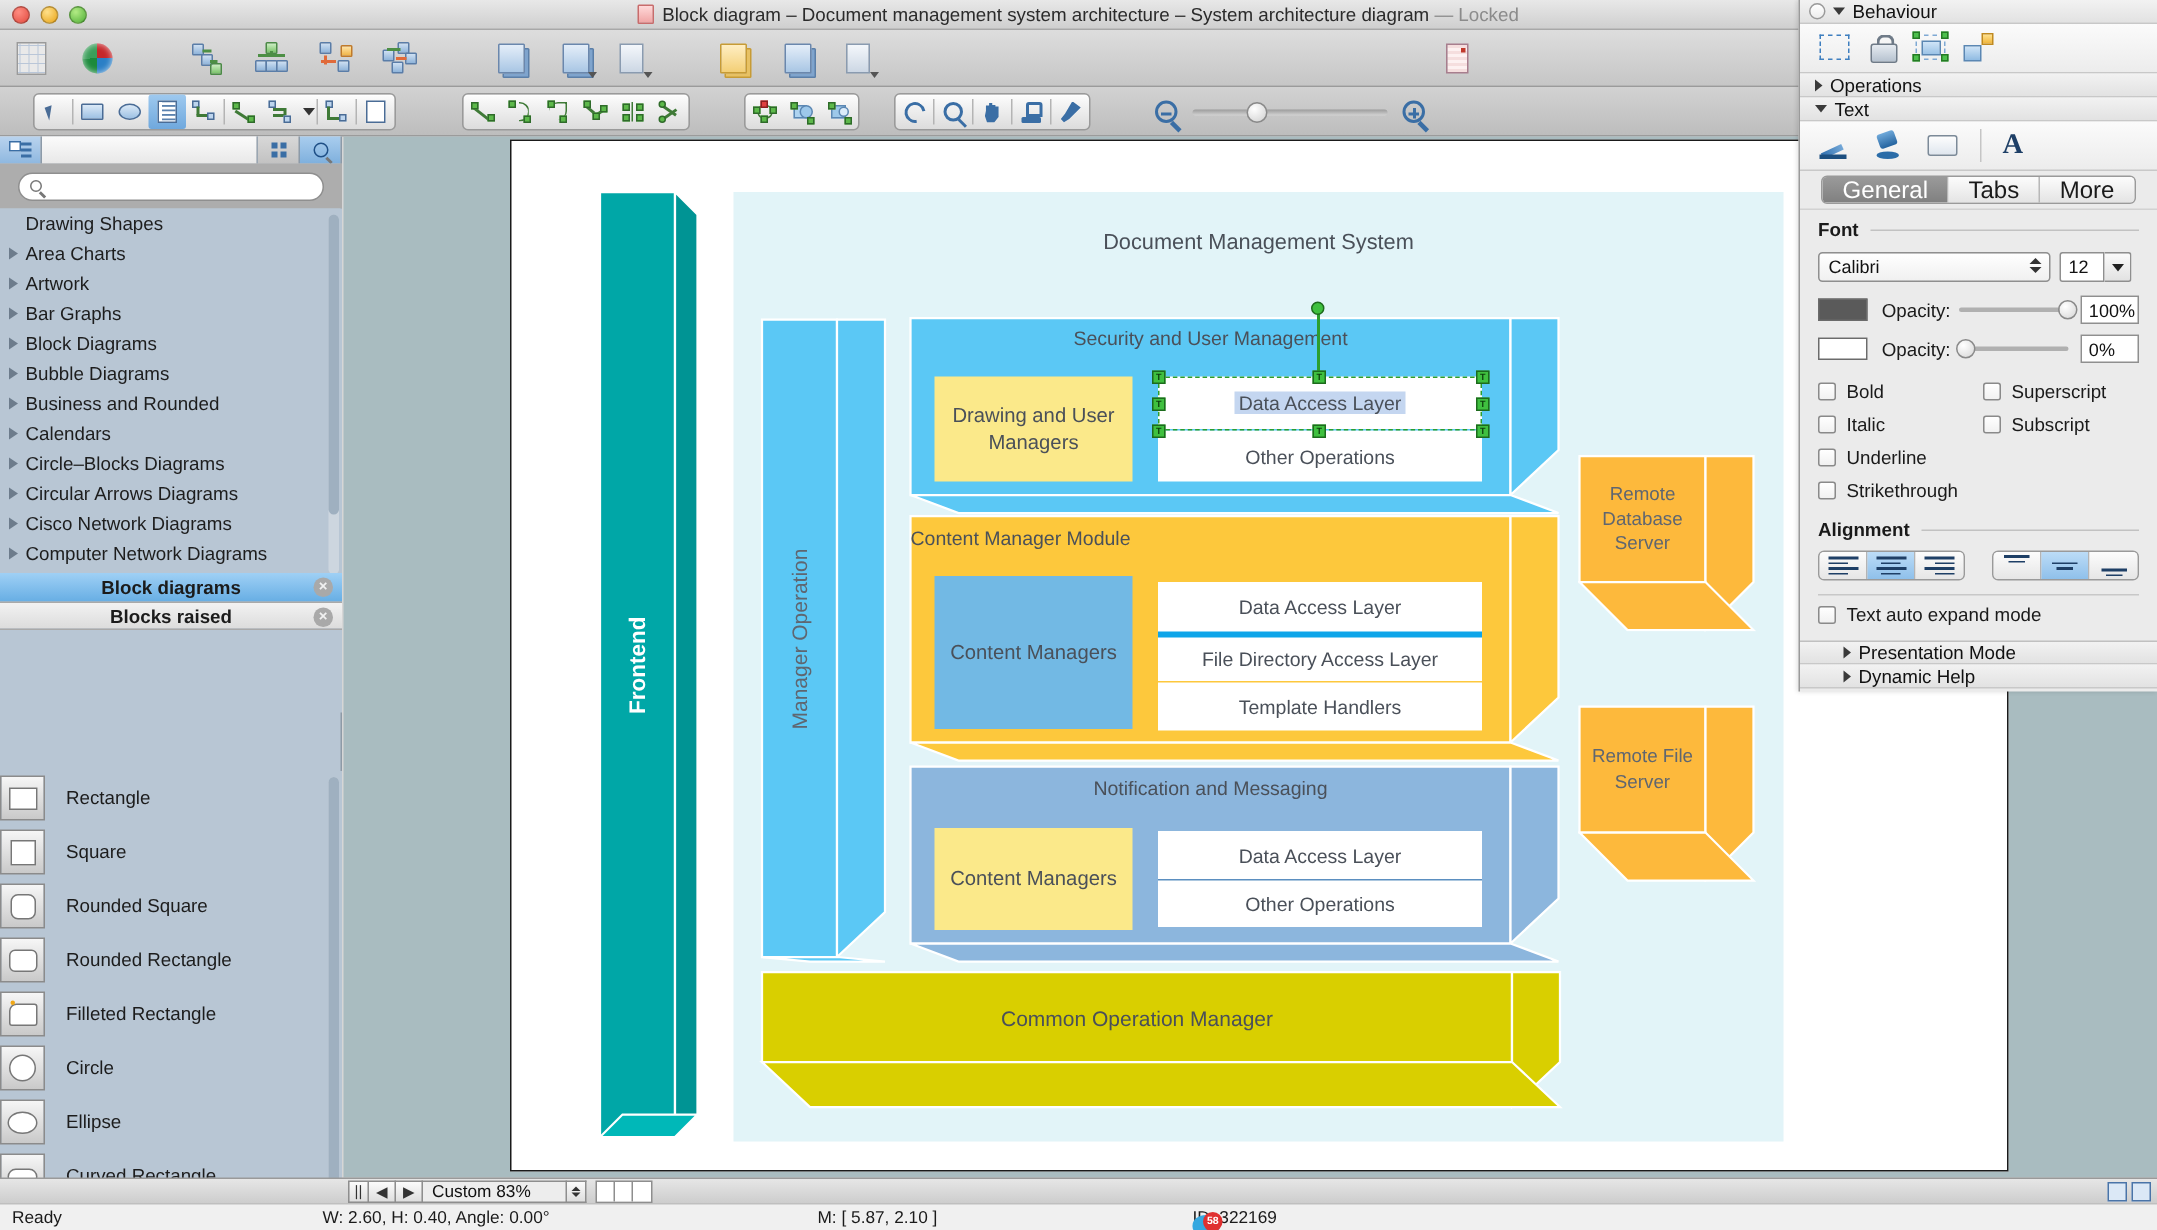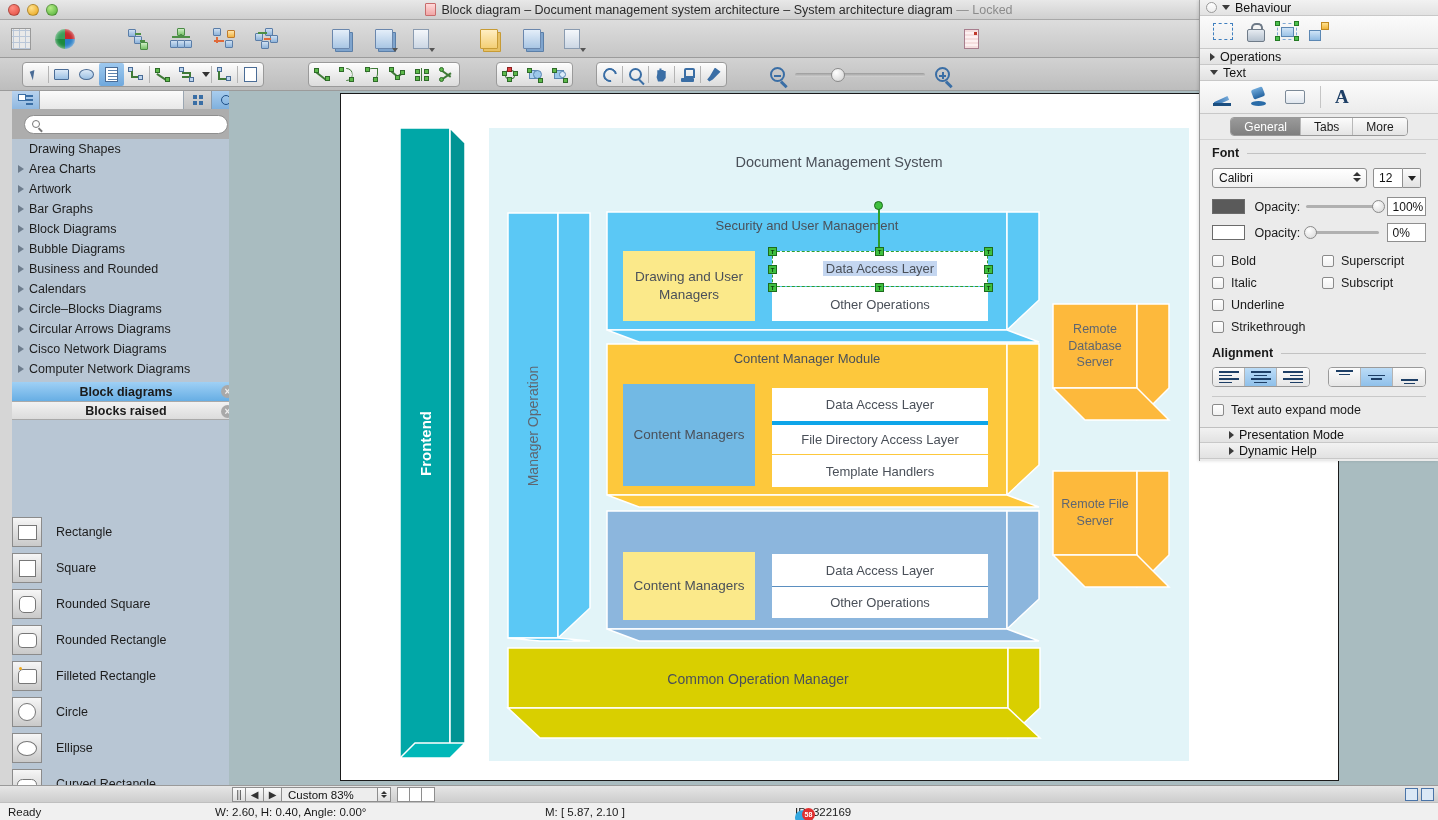--- a/index.html
+++ b/index.html
@@ -142,21 +142,21 @@
   .zi { width: 15px; height: 15px; border: 2px solid #3a6ea5; border-radius: 50%; position: relative; }
   .zi::before { content:''; position:absolute; left:2px; top:5.5px; width:7px; height:2px; background:#3a6ea5; }
   .zi.plus::after { content:''; position:absolute; left:4.5px; top:3px; width:2px; height:7px; background:#3a6ea5; }
   .zi i { position: absolute; right: -5px; bottom: -5px; width: 8px; height: 2.5px; background: #3a6ea5; transform: rotate(45deg); }
   .ztrack { width: 130px; height: 4px; background: linear-gradient(to bottom,#9b9b9b,#d4d4d4);
             border-radius: 2px; margin: 0 10px; position: relative; }
   .zknob { position: absolute; left: 36px; top: -5px; width: 14px; height: 14px; border-radius: 50%;
            background: radial-gradient(circle at 35% 30%,#fff,#cfcfcf); border: 1px solid #8a8a8a; }
 
   
-  .leftpanel { position: absolute; left: 12px; top: 91px; width: 228px; height: 694px;
+  .leftpanel { position: absolute; left: 0; top: 91px; width: 228px; height: 694px;
                background: #b8c6d4; border-right: 1px solid #8e9aa6; }
   .lib-head { position: absolute; left: 0; top: 0; width: 228px; height: 18px;
               background: linear-gradient(to bottom,#d6d6d6,#bcbcbc); display: flex; align-items: center; }
   .lib-tab { width: 28px; height: 18px; background: linear-gradient(to bottom,#b9d3ee,#8fb8e0);
              display: flex; align-items: center; justify-content: center; border-right: 1px solid #8c9aa8; }
   .lib-tab .ic { width: 15px; height: 12px; position: relative; }
   .lib-tab .ic::before{content:'';position:absolute;left:0;top:0;width:6px;height:5px;border:1px solid #3a6ea5;background:#fff;}
   .lib-tab .ic::after{content:'';position:absolute;right:0;top:1px;width:7px;height:2px;background:#3a6ea5;box-shadow:0 4px 0 #3a6ea5,0 8px 0 #3a6ea5;}
   .lib-field { flex: 1; height: 18px; background: linear-gradient(to bottom,#fbfbfb,#e8e8e8);
                border-right: 1px solid #9aa6b2; }
@@ -279,21 +279,21 @@
   .rpi-bucket::after{content:'';position:absolute;left:2px;bottom:0;width:15px;height:5px;
                      background:#2a6ca8;border-radius:50%;}
   .rpi-box { width: 20px; height: 14px; border: 1px solid #7c8a98;
              background: linear-gradient(to bottom,#fdfdfd,#dfe6ee); border-radius: 2px; }
   .rpi-A { font-family: "Liberation Serif", serif; font-size: 19px; color: #1e3f66; font-weight: bold;
            line-height: 22px; }
 
   .tabsrow { height: 26px; display: flex; align-items: center; justify-content: center;
              background: #ebebeb; border-bottom: 1px solid #d2d2d2; }
   .tabgrp { display: flex; height: 19px; border: 1px solid #9a9a9a; border-radius: 4px; overflow: hidden; }
-  .tab { padding: 0 13px; font-size: 12px; line-height: 19px; color: #1a1a1a;
+  .tab { padding: 0 13px; font-size: 16px; line-height: 19px; color: #1a1a1a;
          background: linear-gradient(to bottom,#fcfcfc,#e4e4e4); border-right: 1px solid #b8b8b8; }
   .tab:last-child { border-right: 0; }
   .tab.active { background: linear-gradient(to bottom,#9a9a9a,#808080); color: #fff; }
 
   .fldlabel { font-size: 12.5px; font-weight: bold; color: #1a1a1a; }
   .rule { flex: 1; height: 1px; background: #c2c2c2; margin-left: 8px; }
   .rowpad { display: flex; align-items: center; padding: 0 12px; }
 
   .selectbox { height: 20px; border: 1px solid #8f8f8f; border-radius: 3px;
                background: linear-gradient(to bottom,#fff,#f0f0f0); display: flex;
@@ -826,35 +826,36 @@
     <div class="handle" style="left:768px;top:283px">T</div>
     <div class="handle" style="left:875px;top:283px">T</div>
     <div class="handle" style="left:984px;top:283px">T</div>
   </div>
 
   <svg style="position:absolute;left:605px;top:342px;width:440px;height:185px">
     <polygon points="2,2 402,2 402,153 2,153" fill="#fdc83c" stroke="#ffffff" stroke-width="1.5"></polygon>
     <polygon points="402,2 434,2 434,123 402,153" fill="#fdc83c" stroke="#ffffff" stroke-width="1.5"></polygon>
     <polygon points="2,153 402,153 434,165 34,165" fill="#fdc83c" stroke="#ffffff" stroke-width="1.5"></polygon>
   </svg>
-  <div style="position:absolute;left:607px;top:351px;width:400px;text-align:center;font-size:13px;color:#4a5059">Content Manager Module</div>
+  <div style="position:absolute;left:607px;top:351px;width:400px;font-size:13px;color:#4a5059">Content Manager Module</div>
   <div class="leftbox" style="left:623px;top:384px;width:132px;height:102px;background:#72b9e4">
     <span>Content Managers</span>
   </div>
   <div class="rightstack" style="left:772px;top:388px;width:216px;height:99px">
     <div class="rrow" style="height:33px">Data Access Layer</div>
     <div class="rrow" style="height:33px;border-top:4px solid #0ea5e9">File Directory Access Layer</div>
     <div class="rrow" style="height:33px;border-top:1px solid #fdc83c">Template Handlers</div>
   </div>
 
   <svg style="position:absolute;left:605px;top:509px;width:440px;height:150px">
     <polygon points="2,2 402,2 402,120 2,120" fill="#8cb6dd" stroke="#ffffff" stroke-width="1.5"></polygon>
     <polygon points="402,2 434,2 434,90 402,120" fill="#8cb6dd" stroke="#ffffff" stroke-width="1.5"></polygon>
     <polygon points="2,120 402,120 434,132 34,132" fill="#8cb6dd" stroke="#ffffff" stroke-width="1.5"></polygon>
   </svg>
+  <div style="position:absolute;left:607px;top:518px;width:400px;text-align:center;font-size:13px;color:#4a5059">Notification and Messaging</div>
   <div class="leftbox" style="left:623px;top:552px;width:132px;height:68px;background:#fbe98a">
     <span>Content Managers</span>
   </div>
   <div class="rightstack" style="left:772px;top:554px;width:216px;height:64px">
     <div class="rrow" style="height:32px">Data Access Layer</div>
     <div class="rrow" style="height:32px;border-top:1px solid #5b8fc0">Other Operations</div>
   </div>
 
   <svg style="position:absolute;left:506px;top:646px;width:536px;height:96px">
     <polygon points="2,2 502,2 502,62 2,62" fill="#d9cf00" stroke="#ffffff" stroke-width="1.5"></polygon>

